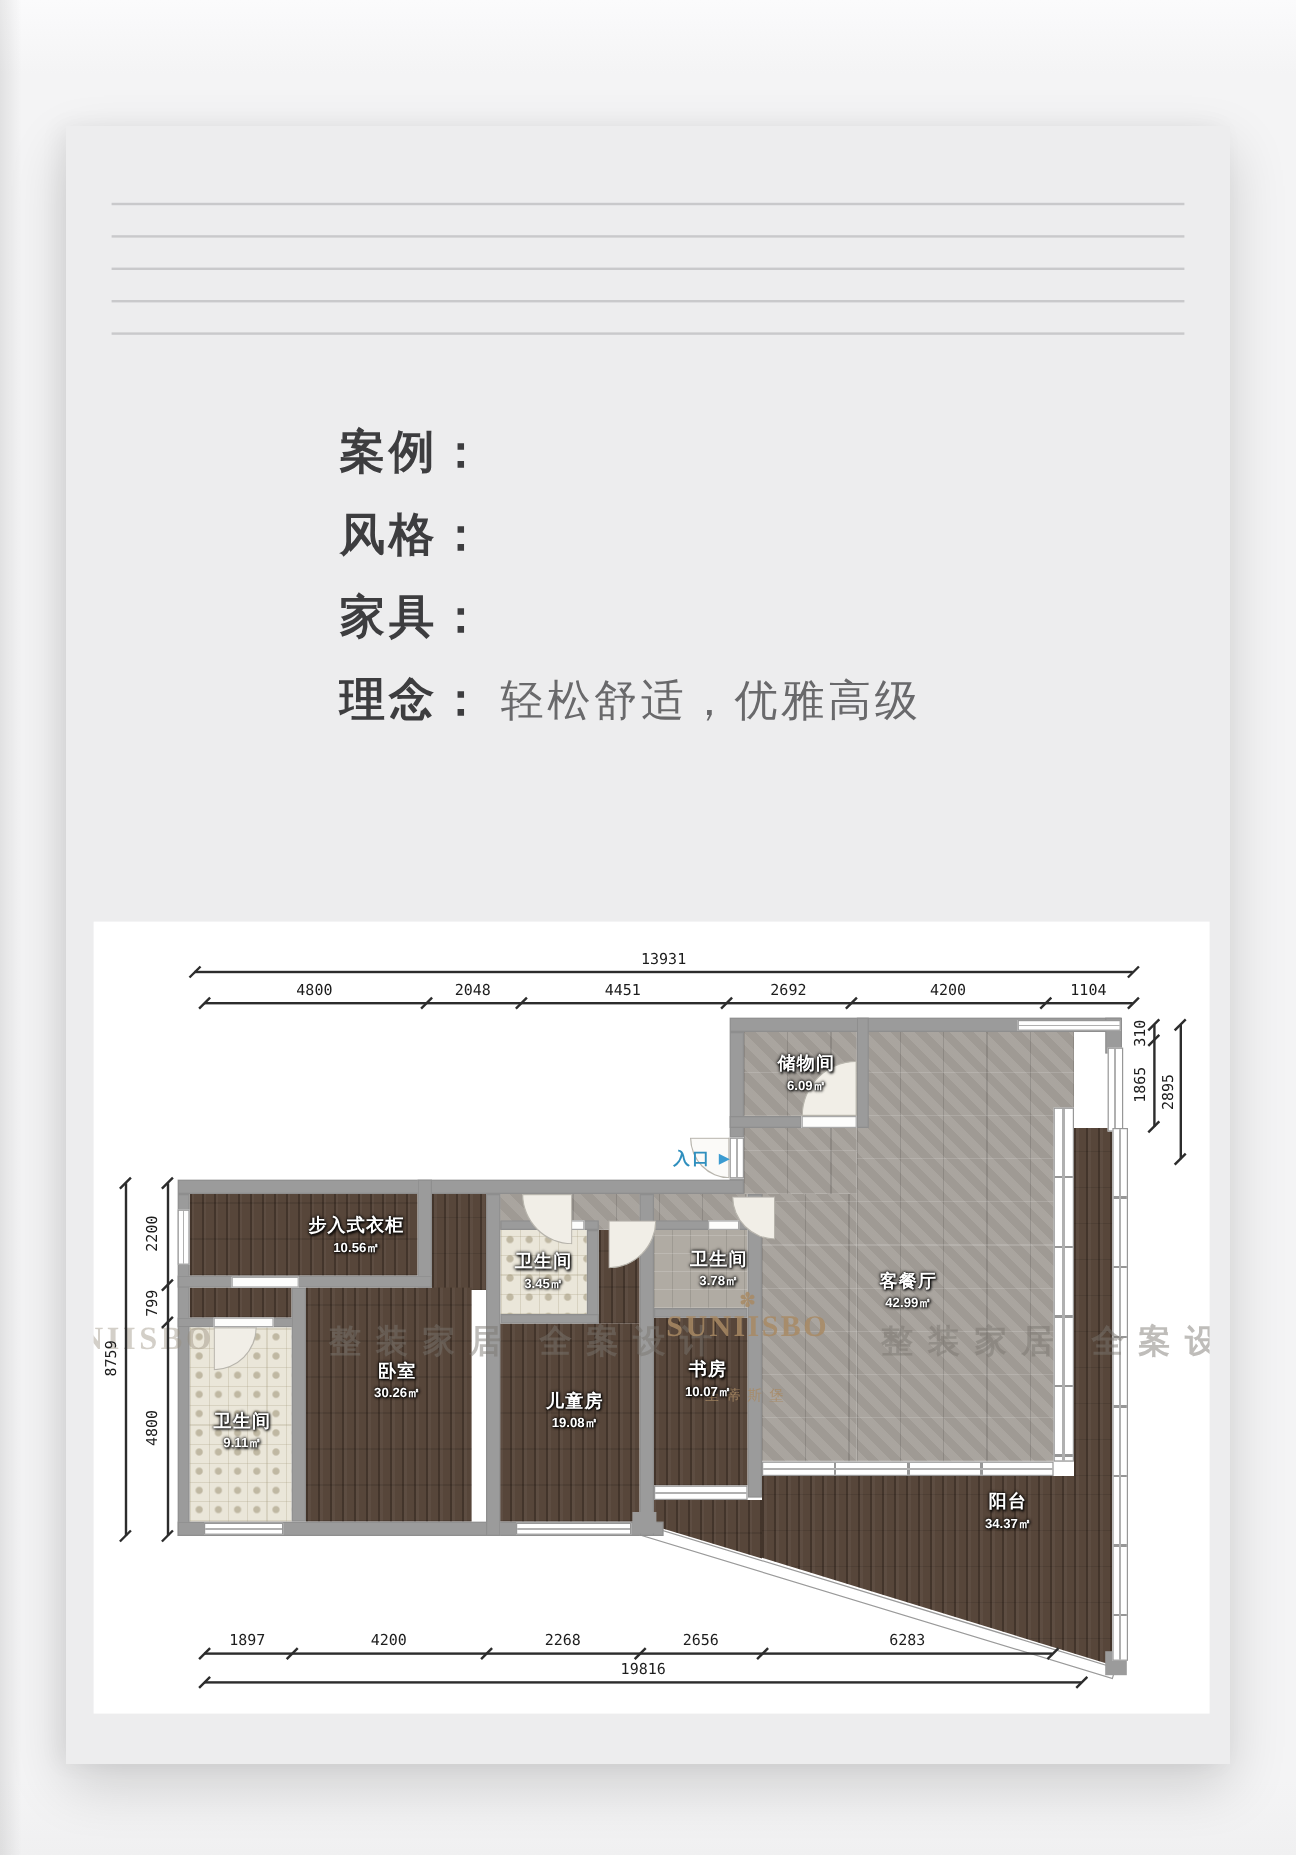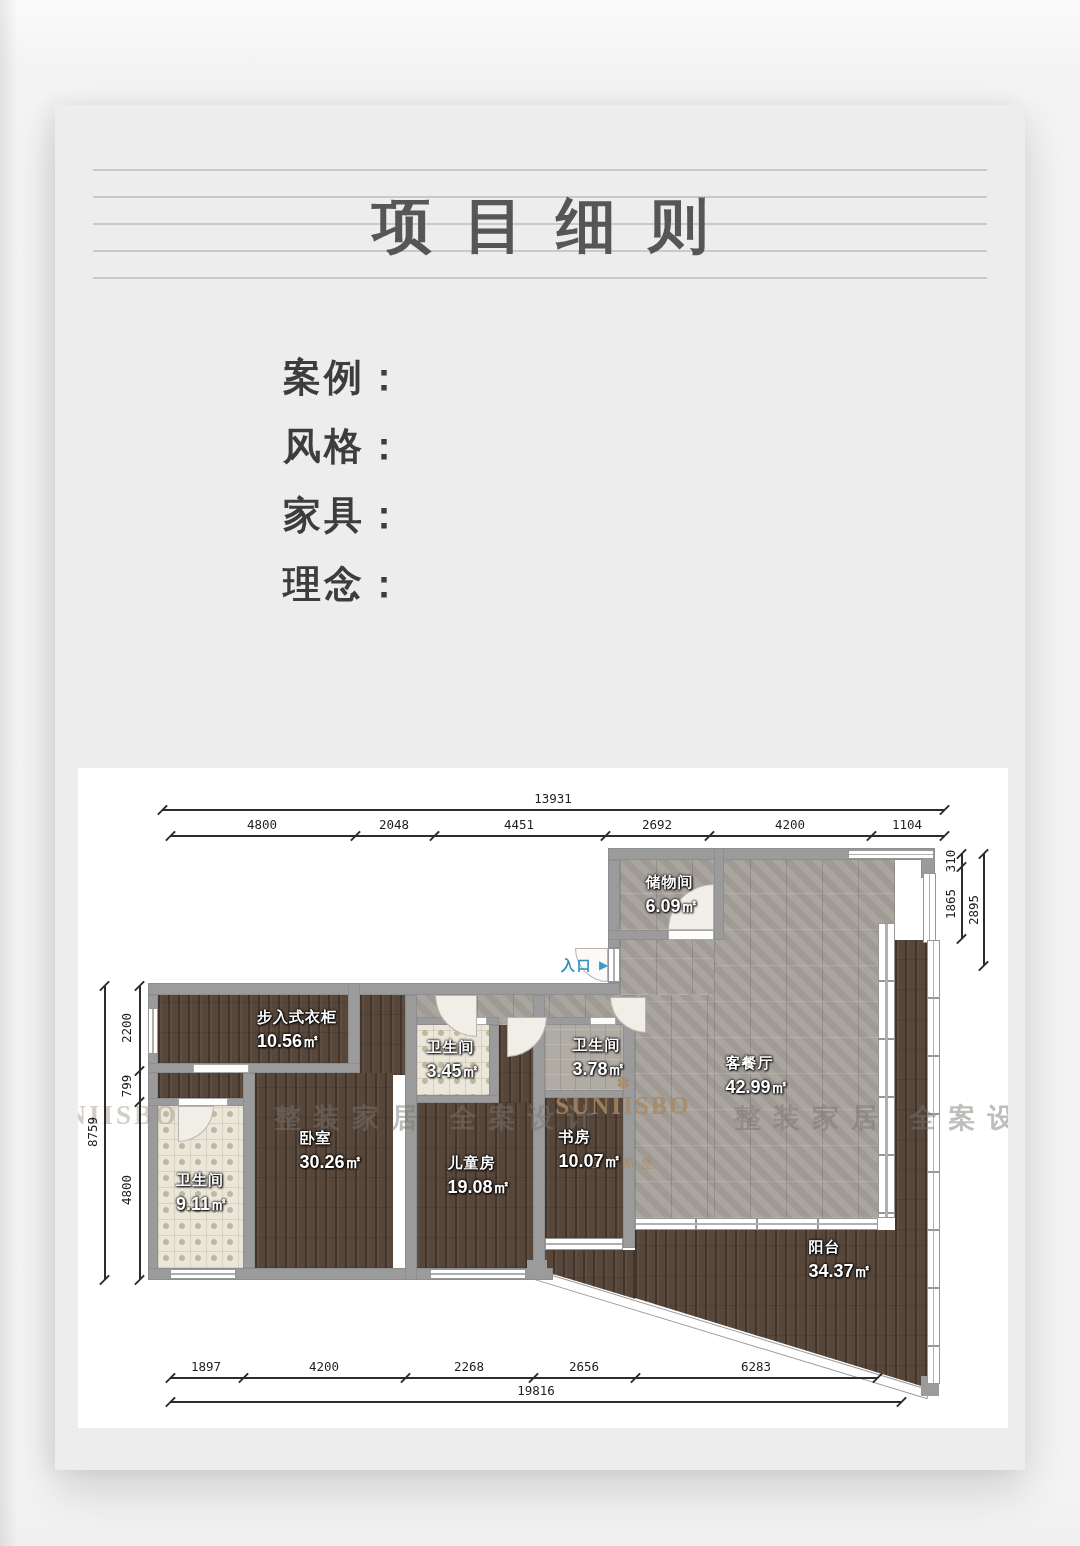--- a/index.html
+++ b/index.html
@@ -54,25 +54,25 @@
   .win{position:absolute;background:#fff;border:1px solid #979797;}
   .winh{background-image:linear-gradient(to bottom,rgba(0,0,0,0) 42%,#b0b0b0 42%,#b0b0b0 58%,rgba(0,0,0,0) 58%);}
   .winv{background-image:linear-gradient(to right,rgba(0,0,0,0) 42%,#b0b0b0 42%,#b0b0b0 58%,rgba(0,0,0,0) 58%);}
   .winseg{background-image:linear-gradient(to bottom,rgba(0,0,0,0) 42%,#b0b0b0 42%,#b0b0b0 58%,rgba(0,0,0,0) 58%),
     repeating-linear-gradient(to right,rgba(0,0,0,0) 0 59px,#979797 59px 61px);}
   .winvseg{background-image:linear-gradient(to right,rgba(0,0,0,0) 42%,#b0b0b0 42%,#b0b0b0 58%,rgba(0,0,0,0) 58%),
     repeating-linear-gradient(to bottom,rgba(0,0,0,0) 0 56px,#979797 56px 58px);}
   .sill{position:absolute;background:#fdfdfc;border:1px solid #a8a8a8;}
   .fan{position:absolute;background:#f1eee7;border:1px solid #b7b4ac;}
   .railing{position:absolute;background:#fff;border:1px solid #9a9a9a;transform-origin:0 0;}
-  .rlbl{position:absolute;transform:translate(-50%,-50%);color:#fff;
+  .rlbl{position:absolute;transform:translate(-50%,-50%);text-align:center;color:#fff;
     font-weight:700;white-space:nowrap;line-height:1.45;
     text-shadow:0 0 2px #000,0 0 3px #000,1px 1px 2px rgba(0,0,0,.9);}
   .rlbl .nm{font-size:15px;letter-spacing:1px;}
-  .rlbl .ar{font-size:18px;font-weight:700;}
+  .rlbl .ar{font-size:11px;font-weight:700;}
   .ent{position:absolute;color:#2f8fbe;font-weight:700;font-size:14px;letter-spacing:2px;}
   .ent-arrow{position:absolute;color:#3b9bd1;font-size:12px;}
   .dl{position:absolute;background:#2c2c2c;}
   .tk{position:absolute;width:13px;height:2px;background:#2c2c2c;transform:rotate(-45deg);}
   .dt{position:absolute;transform:translateX(-50%);font-size:12.5px;color:#1d1d1d;white-space:nowrap;
     font-family:"DejaVu Sans Mono","Liberation Mono",monospace;letter-spacing:0;}
   .dtv{position:absolute;transform:translate(-50%,-50%) rotate(-90deg);font-size:12.5px;color:#1d1d1d;
     white-space:nowrap;font-family:"DejaVu Sans Mono","Liberation Mono",monospace;}
   .wm{position:absolute;white-space:nowrap;pointer-events:none;}
   .wm-text{font-size:27px;letter-spacing:12px;color:rgba(122,117,110,.48);font-weight:600;}
@@ -89,39 +89,39 @@
 <div class="edge-shade"></div>
 
 <div class="card">
 
   <div class="title-block">
     <div class="tline" style="top:64px"></div>
     <div class="tline" style="top:91px"></div>
     <div class="tline" style="top:118px"></div>
     <div class="tline" style="top:145px"></div>
     <div class="tline" style="top:172px"></div>
-    <div class="page-title">项目细则</div>
   </div>
 
   <div class="info-list">
     <div class="info-row">
       <span class="info-label">案例</span>
       <span class="info-colon">：</span>
     </div>
     <div class="info-row">
       <span class="info-label">风格</span>
       <span class="info-colon">：</span>
     </div>
     <div class="info-row">
       <span class="info-label">家具</span>
       <span class="info-colon">：</span>
     </div>
     <div class="info-row">
       <span class="info-label">理念</span>
       <span class="info-colon">：</span>
+      <span class="info-value">轻松舒适，优雅高级</span>
     </div>
   </div>
 
   <div class="plan">
 
     <div class="fl tile" style="left:542px;top:92px;width:94px;height:70px"></div>
     <div class="fl tile" style="left:636px;top:92px;width:181px;height:358px"></div>
     <div class="fl tile" style="left:542px;top:172px;width:94px;height:55px"></div>
     <div class="fl tile" style="left:557px;top:227px;width:79px;height:223px"></div>
     <div class="fl tile" style="left:327px;top:227px;width:218px;height:30px"></div>

